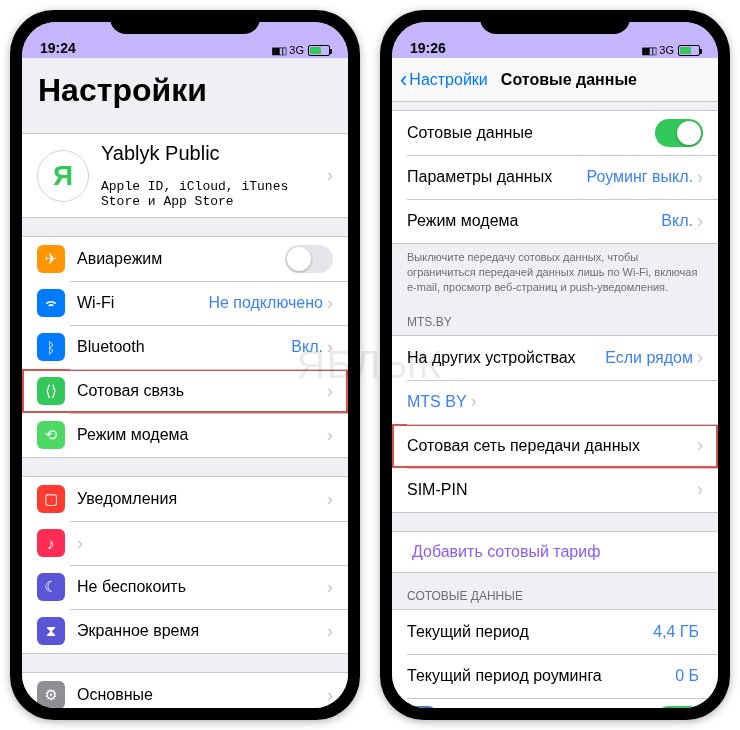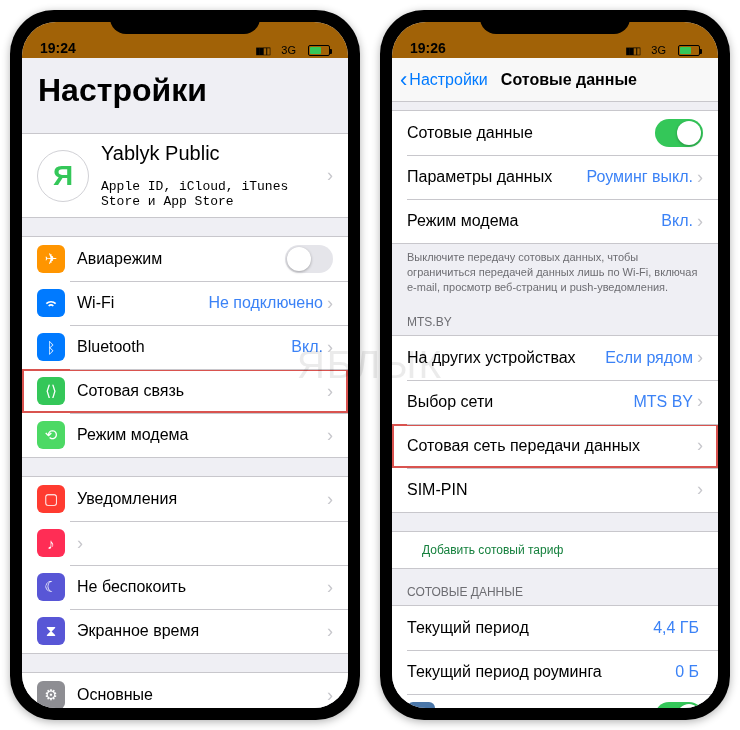--- a/index.html
+++ b/index.html
@@ -43,23 +43,23 @@
     z-index: 10;
   }
   .statusbar {
     height: 36px;
     display: flex;
     justify-content: space-between;
     align-items: flex-end;
     padding: 0 18px 2px;
     font-size: 14px;
     font-weight: 600;
-    background: #a16207;
-  }
-  .status-right { display: flex; gap: 12px; align-items: center; font-size: 11px; font-weight: 500; }
+    background: #c4b5fd;
+  }
+  .status-right { display: flex; gap: 4px; align-items: center; font-size: 11px; font-weight: 500; }
   .signal::before { content: "▮▮▯▯"; letter-spacing: -2px; font-size: 10px; }
   .battery {
     width: 22px; height: 11px; border: 1px solid #000; border-radius: 2px; position: relative;
   }
   .battery::after { content:""; position:absolute; right:-3px; top:3px; width:2px; height:5px; background:#000; border-radius:0 1px 1px 0; }
   .battery-fill { position:absolute; left:1px; top:1px; bottom:1px; width:55%; background:#34c759; border-radius:1px; }
   .navbar {
     height: 44px;
     background: #f8f8f8;
     border-bottom: 1px solid #c8c7cc;
@@ -128,21 +128,21 @@
   }
   .switch.on { background: #34c759; }
   .switch-knob {
     position: absolute; top: 2px; left: 2px; width: 24px; height: 24px; border-radius: 50%;
     background: #fff; box-shadow: 0 1px 3px rgba(0,0,0,.3);
   }
   .switch.on .switch-knob { left: auto; right: 2px; }
   .highlight { box-shadow: inset 0 0 0 2px #d9534f; }
   .footer-text { font-size: 11px; color: #6d6d72; padding: 6px 15px 4px; line-height: 1.35; }
   .header-text { font-size: 12px; color: #6d6d72; padding: 16px 15px 6px; text-transform: uppercase; }
-  .link-row { color: #15803d; font-size: 12px; padding: 11px 30px; background: #fff; }
+  .link-row { color: #8b5cf6; font-size: 16px; padding: 11px 20px; background: #fff; }
   .app-labels { flex: 1; display: flex; flex-direction: column; }
   .watermark {
     position: absolute;
     top: 50%; left: 50%;
     transform: translate(-50%, -50%);
     font-size: 39px;
     color: rgba(0,0,0,.08);
     pointer-events: none;
     z-index: 100;
     font-weight: 300;
@@ -304,21 +304,20 @@
       <div class="footer-text">Выключите передачу сотовых данных, чтобы ограничиться передачей данных лишь по Wi-Fi, включая e-mail, просмотр веб-страниц и push-уведомления.</div>
 
       <div class="header-text">MTS.BY</div>
       <div class="section" style="margin-top:0">
         <div class="row row-noindent">
           <span class="label">На других устройствах</span>
           <span class="value">Если рядом</span>
           <span class="chevron">›</span>
         </div>
         <div class="row row-noindent">
-          <span class="label">Выбор сети</span>
           <span class="value">MTS BY</span>
           <span class="chevron">›</span>
         </div>
         <div class="row row-noindent highlight">
           <span class="label">Сотовая сеть передачи данных</span>
           <span class="chevron">›</span>
         </div>
         <div class="row row-noindent">
           <span class="label">SIM-PIN</span>
           <span class="chevron">›</span>

